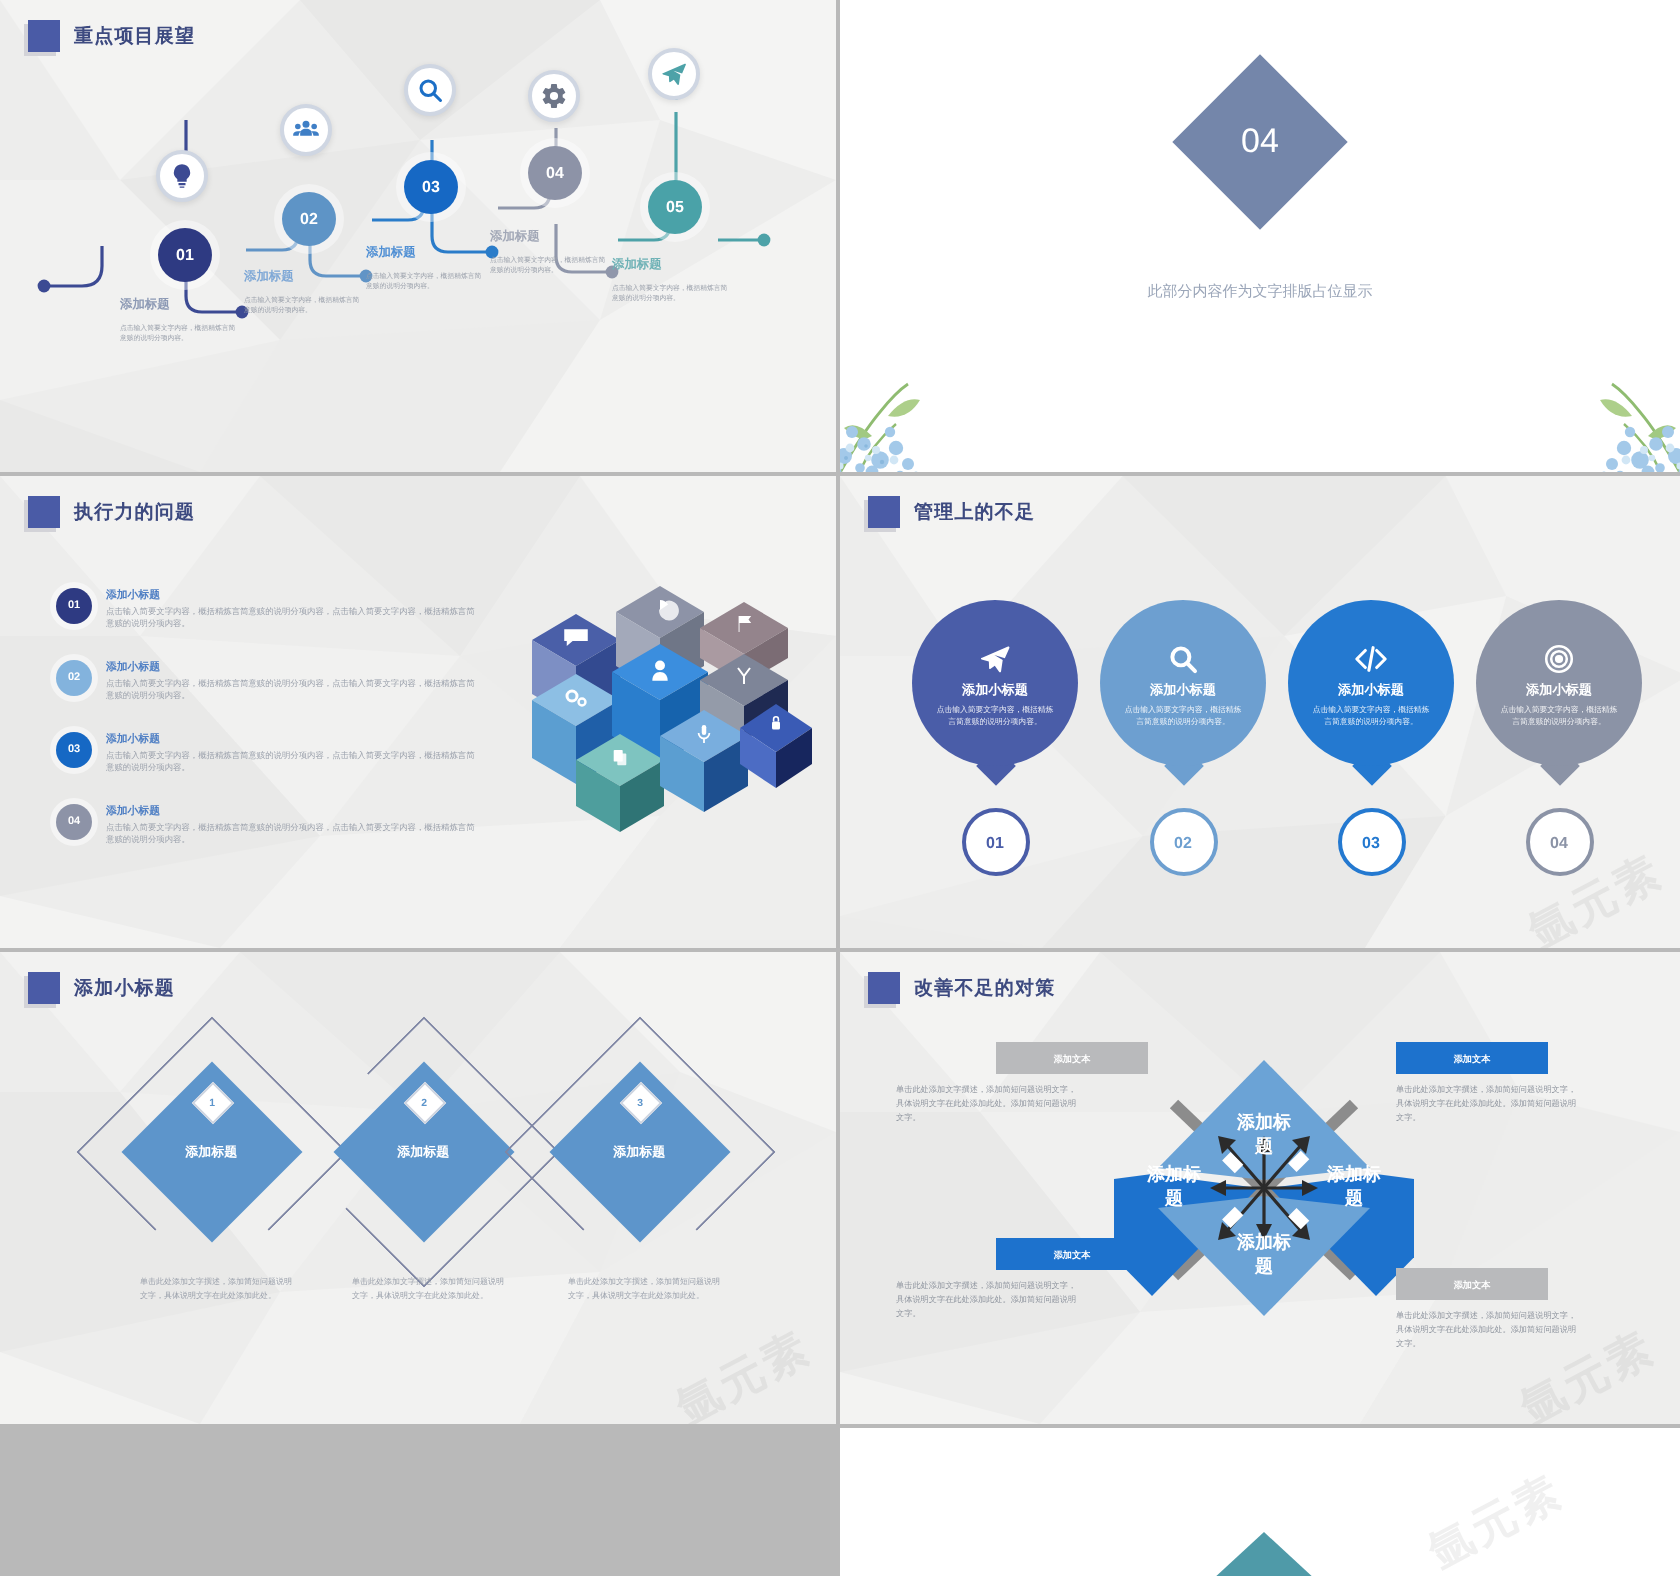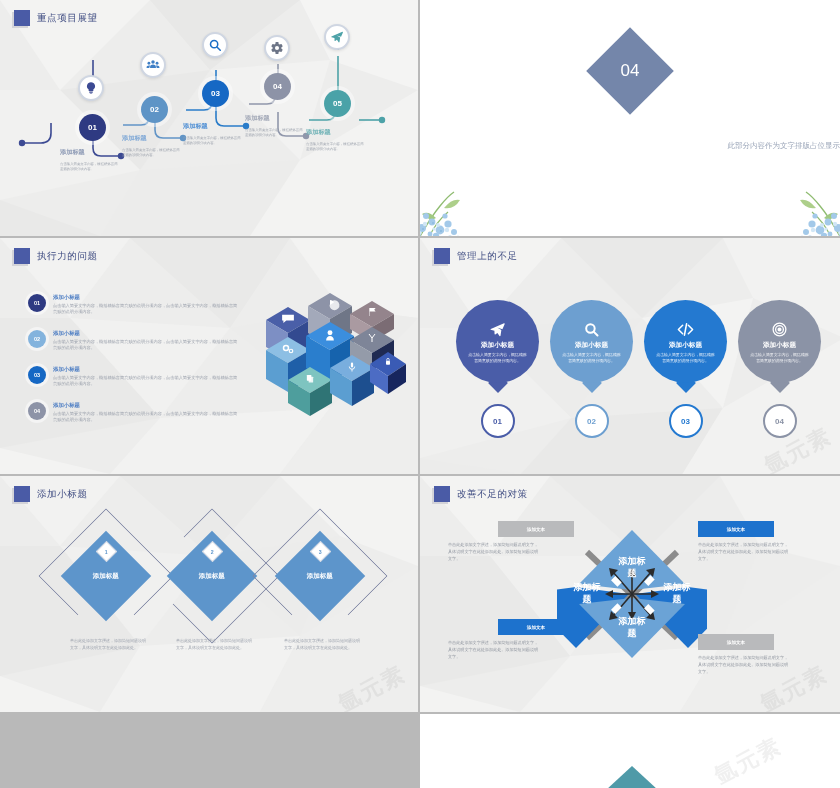--- a/index.html
+++ b/index.html
@@ -9,21 +9,21 @@
   .slide { position:absolute; overflow:hidden; background:#eeeded; }
   .slide.w { background:#ffffff; }
 
   
   .poly { position:absolute; inset:0; overflow:hidden; }
   .poly svg { position:absolute; inset:0; width:100%; height:100%; display:block; }
 
   
   .hdr { position:absolute; left:14px; top:10px; display:flex; align-items:center; gap:7px; z-index:6; }
   .hdr .sq { width:16px; height:16px; background:#4a5ba6; box-shadow:-2px 2px 0 0 #d3d3d8; }
-  .hdr .tx { font-size:9.5px; font-weight:normal; color:#3d4a80; letter-spacing:.6px; white-space:nowrap; }
+  .hdr .tx { font-size:9.5px; font-weight:bold; color:#3d4a80; letter-spacing:.6px; white-space:nowrap; }
 
   .wm { position:absolute; right:10px; bottom:8px; font-size:22px; color:rgba(140,140,140,.13);
         transform:rotate(-28deg); font-weight:bold; letter-spacing:2px; pointer-events:none; z-index:7; }
 
   
   .tl { position:absolute; inset:0; z-index:4; }
   .tl svg { position:absolute; inset:0; width:420px; height:236px; }
   .icb { position:absolute; width:26px; height:26px; border-radius:50%; background:#fff;
          border:2px solid #cfd6e2; display:flex; align-items:center; justify-content:center; z-index:5;
          box-shadow:0 1px 3px rgba(0,0,0,.10); }
@@ -34,21 +34,21 @@
   .tcap { position:absolute; font-size:6.2px; font-weight:bold; z-index:5; white-space:nowrap; }
   .tdesc { position:absolute; width:58px; font-size:3.4px; color:#9aa0ab; line-height:1.55; z-index:5; }
 
   
   .dia04 { position:absolute; left:50%; top:40px; width:62px; height:62px; margin-left:-31px;
            background:#7486aa; transform:rotate(45deg); z-index:4; }
   .dia04 span { display:block; transform:rotate(-45deg); width:100%; height:100%; line-height:62px;
                 text-align:center; color:#fff; font-size:17px; }
   .cvT { position:absolute; left:0; right:0; top:117px; text-align:center; color:#7d8fb4; font-size:17px;
          font-weight:bold; letter-spacing:2.5px; z-index:4; }
-  .cvS { position:absolute; left:0; right:0; top:140px; text-align:right; color:#9aa5b8; font-size:7.5px;
+  .cvS { position:absolute; left:0; right:0; top:140px; text-align:center; color:#9aa5b8; font-size:7.5px;
          line-height:1.65; z-index:4; }
 
   
   .li { position:absolute; display:flex; gap:7px; align-items:flex-start; z-index:4; }
   .li .bub { width:18px; height:18px; border-radius:50%; flex:0 0 18px; display:flex; align-items:center;
              justify-content:center; color:#fff; font-size:5.5px; font-weight:bold;
              box-shadow:0 0 0 3px rgba(255,255,255,.5); }
   .li .tt { font-size:5.4px; font-weight:bold; color:#4f7fc4; margin-bottom:1.5px; }
   .li .dd { font-size:4.2px; color:#9ba1ac; line-height:1.55; width:187px; }
 

